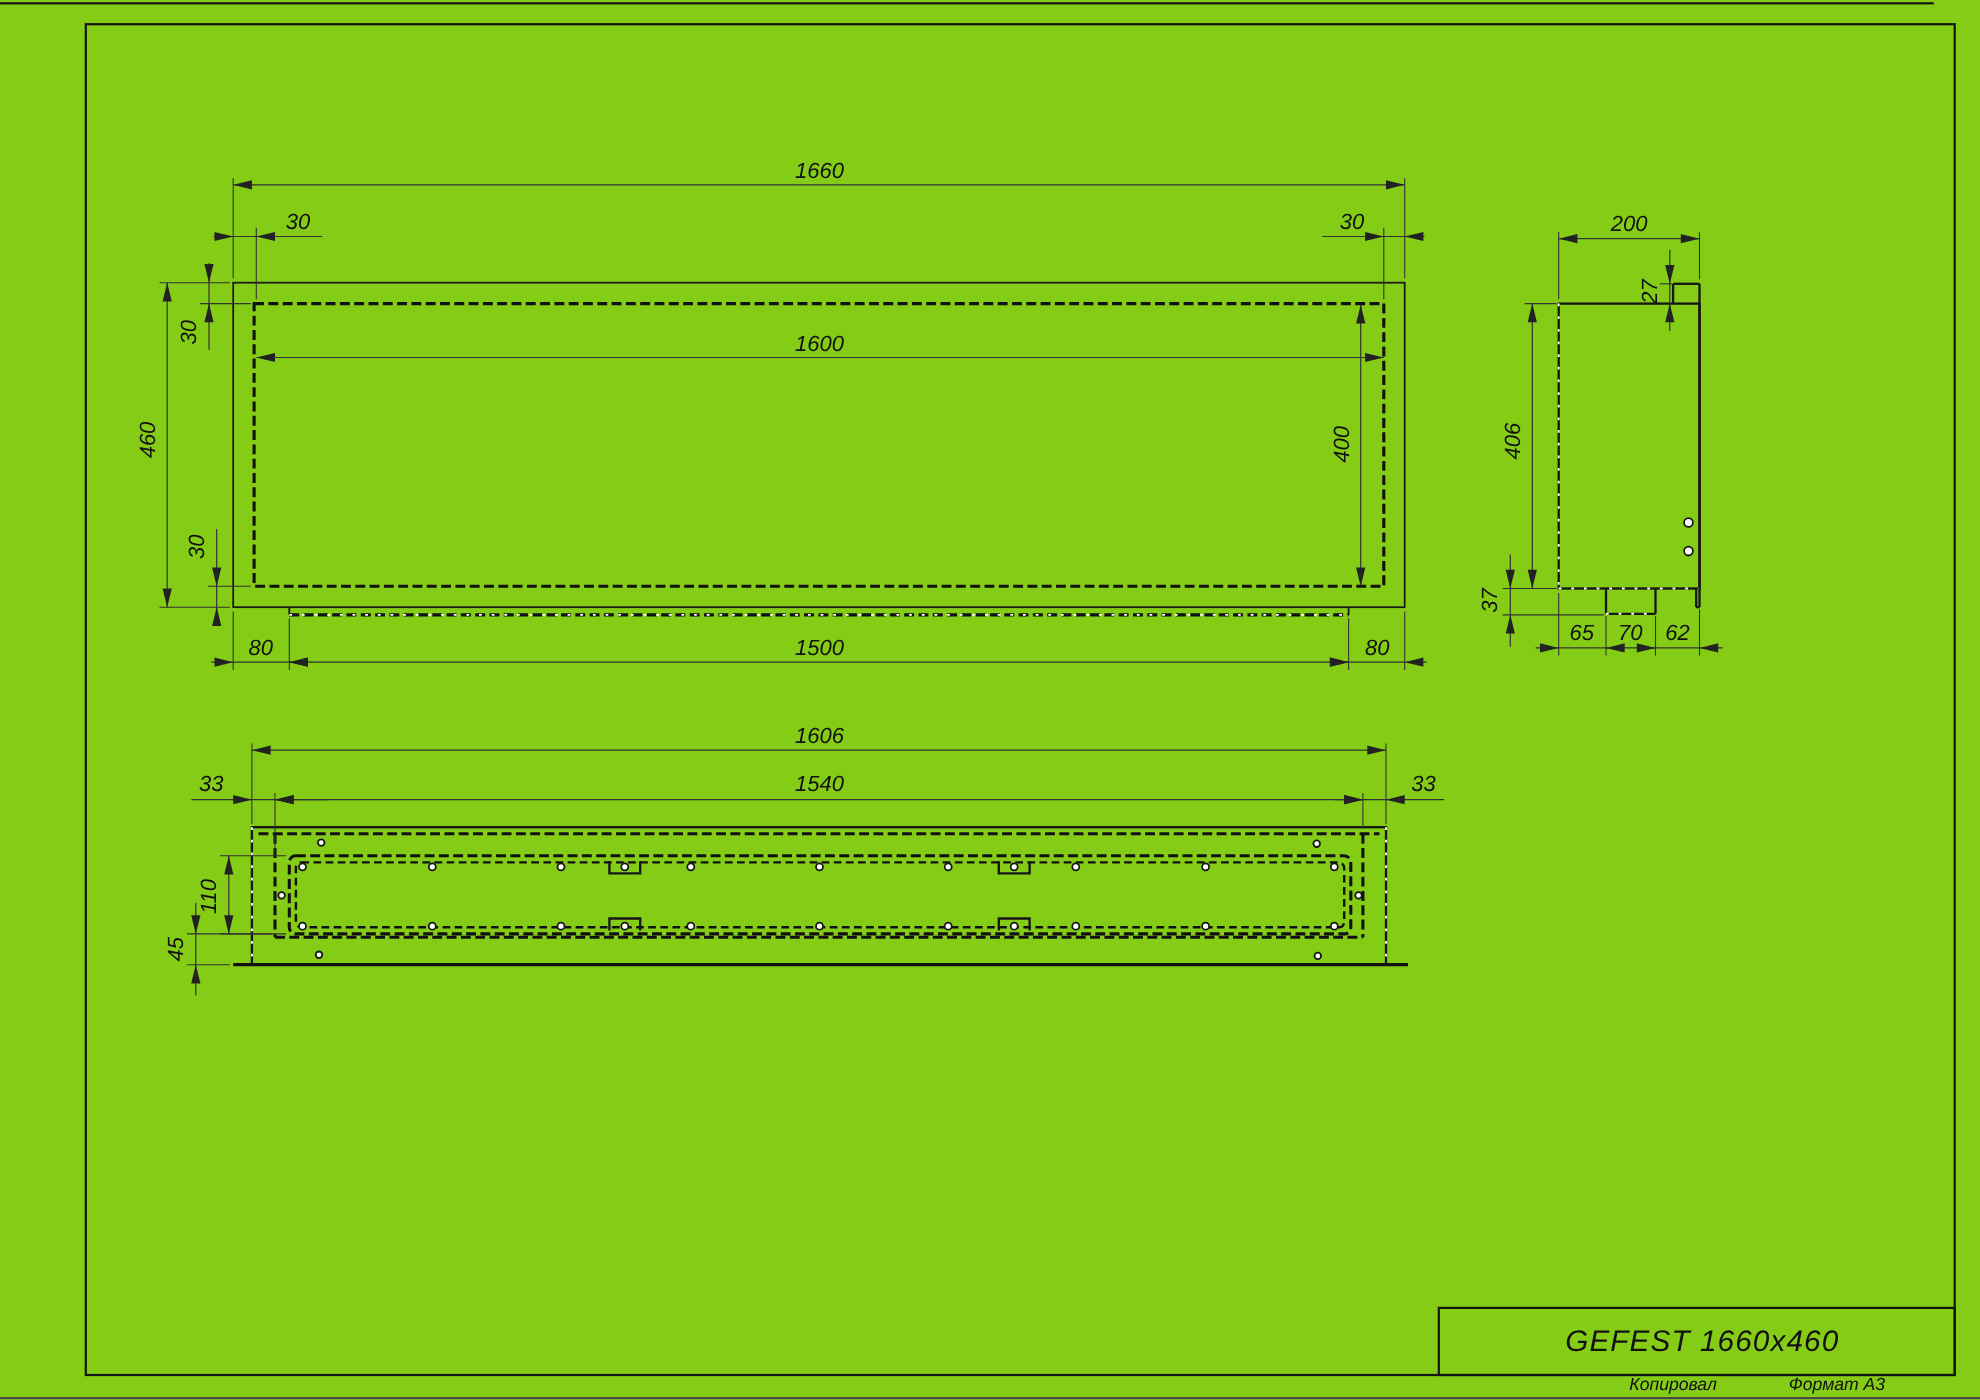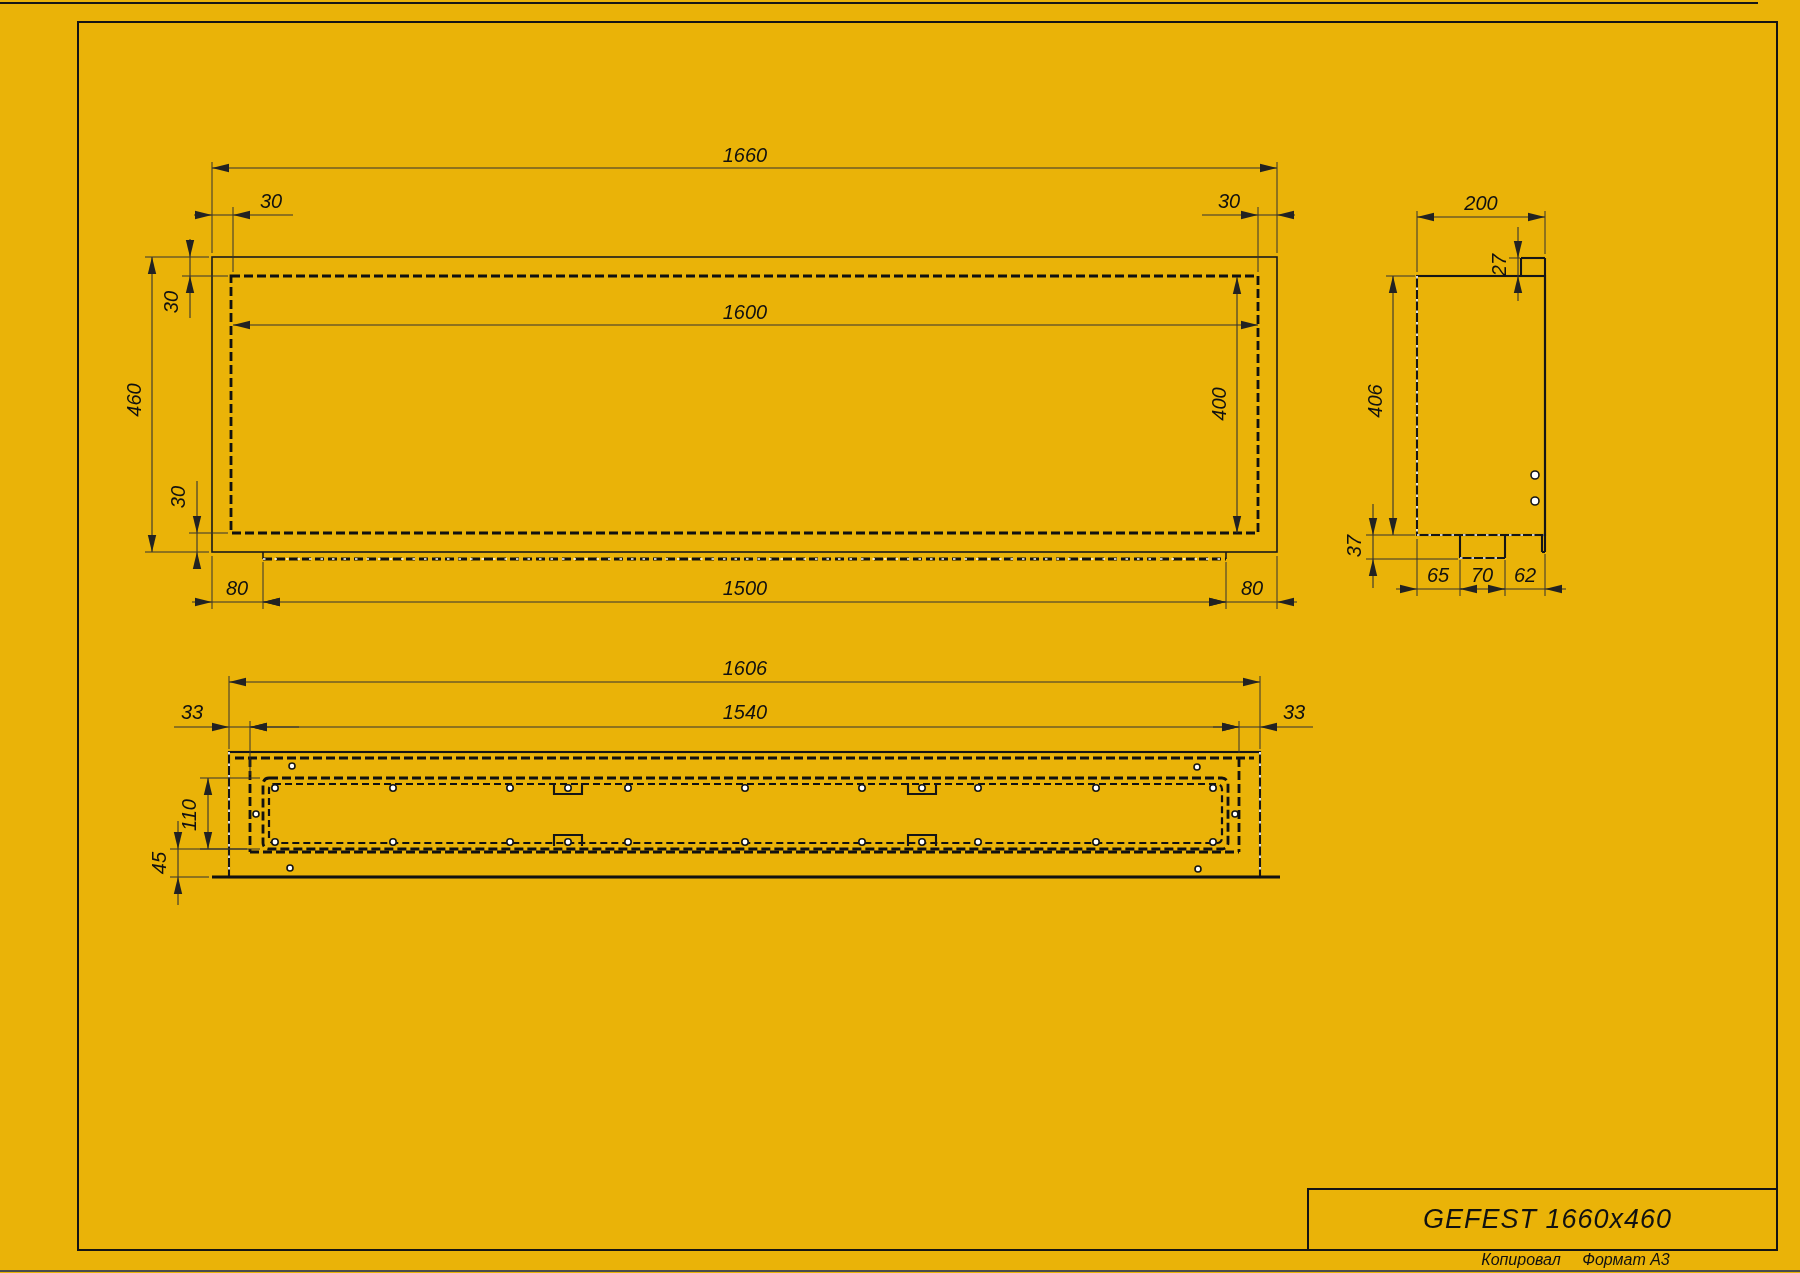--- a/index.html
+++ b/index.html
@@ -1,27 +1,27 @@
 <!DOCTYPE html>
 <html><head>
 <meta charset="utf-8">
 <style>
   html,body{margin:0;padding:0;background:#fff;}
-  .page{position:relative;width:1800px;height:1273px;background:#eab308;overflow:hidden;
+  .page{position:relative;width:1800px;height:1273px;background:#84cc16;overflow:hidden;
         font-family:"Liberation Sans",sans-serif;}
   .edge-top{position:absolute;left:0;top:2px;width:1758px;height:0;border-top:2px solid #171717;}
   .edge-bottom{position:absolute;left:0;top:1270px;width:1800px;height:0;border-top:2.5px solid #4a4a4a;}
   .frame{position:absolute;left:77px;top:21px;width:1697px;height:1226px;border:2.8px solid #141414;}
   .title-block{position:absolute;left:1307px;top:1188px;width:467px;height:59px;
                border:2.6px solid #141414;border-right-width:2.8px;display:flex;align-items:center;justify-content:center;}
   .title-block span{font-style:italic;font-size:27px;letter-spacing:1px;color:#111;margin-left:10px;}
   .footer-label{position:absolute;top:1251px;height:18px;font-style:italic;font-size:16px;color:#111;
                 display:flex;align-items:center;justify-content:center;}
   .footer-copied{left:1461px;width:120px;}
-  .footer-format{left:1566px;width:120px;}
+  .footer-format{left:1610px;width:120px;}
   svg{position:absolute;left:0;top:0;}
   .s {stroke:#1a1a1a;stroke-width:1.6;fill:none;}
   .s2{stroke:#161616;stroke-width:2.1;fill:none;}
   .s3{stroke:#111;stroke-width:3;fill:none;}
   .hd{stroke:#111;stroke-width:2.8;fill:none;stroke-dasharray:9 4;}
   .hd2{stroke:#111;stroke-width:2.2;fill:none;stroke-dasharray:7 4;}
   .wd{stroke:#fff;stroke-width:1.7;fill:none;stroke-dasharray:2.5 9;}
   .xl{stroke:#333;stroke-width:1;fill:none;}
   .dl{stroke:#333;stroke-width:1.1;fill:none;}
   .dt{font-family:"Liberation Sans",sans-serif;font-style:italic;font-size:20px;fill:#111;text-anchor:middle;}

